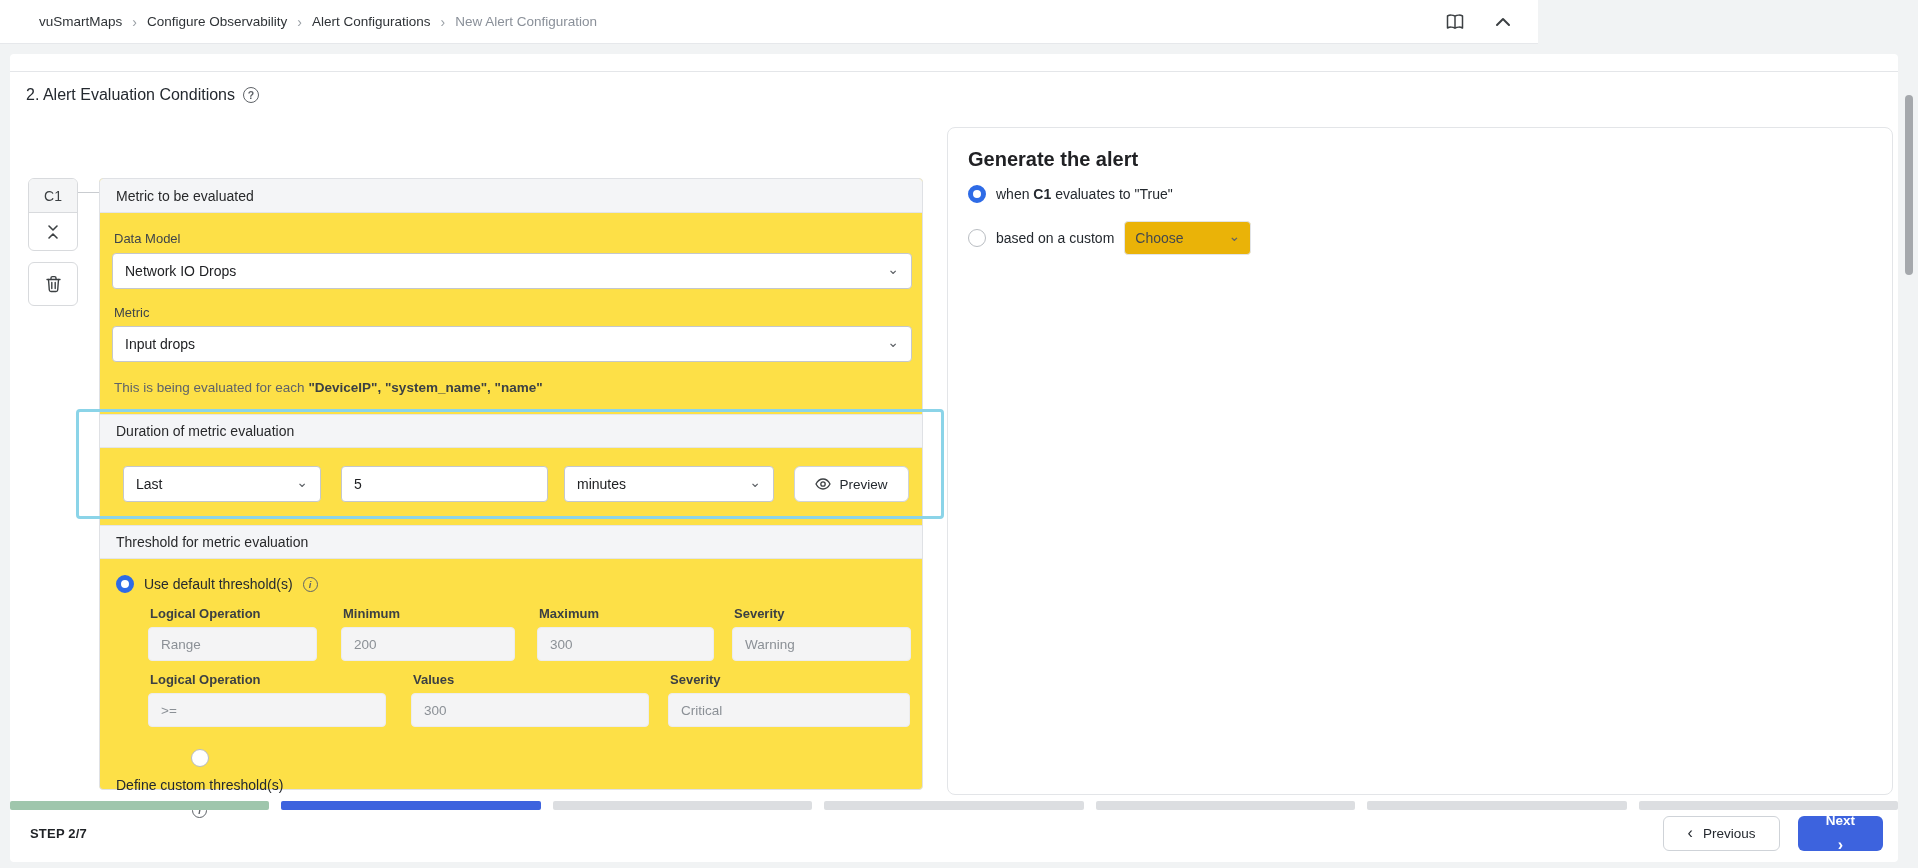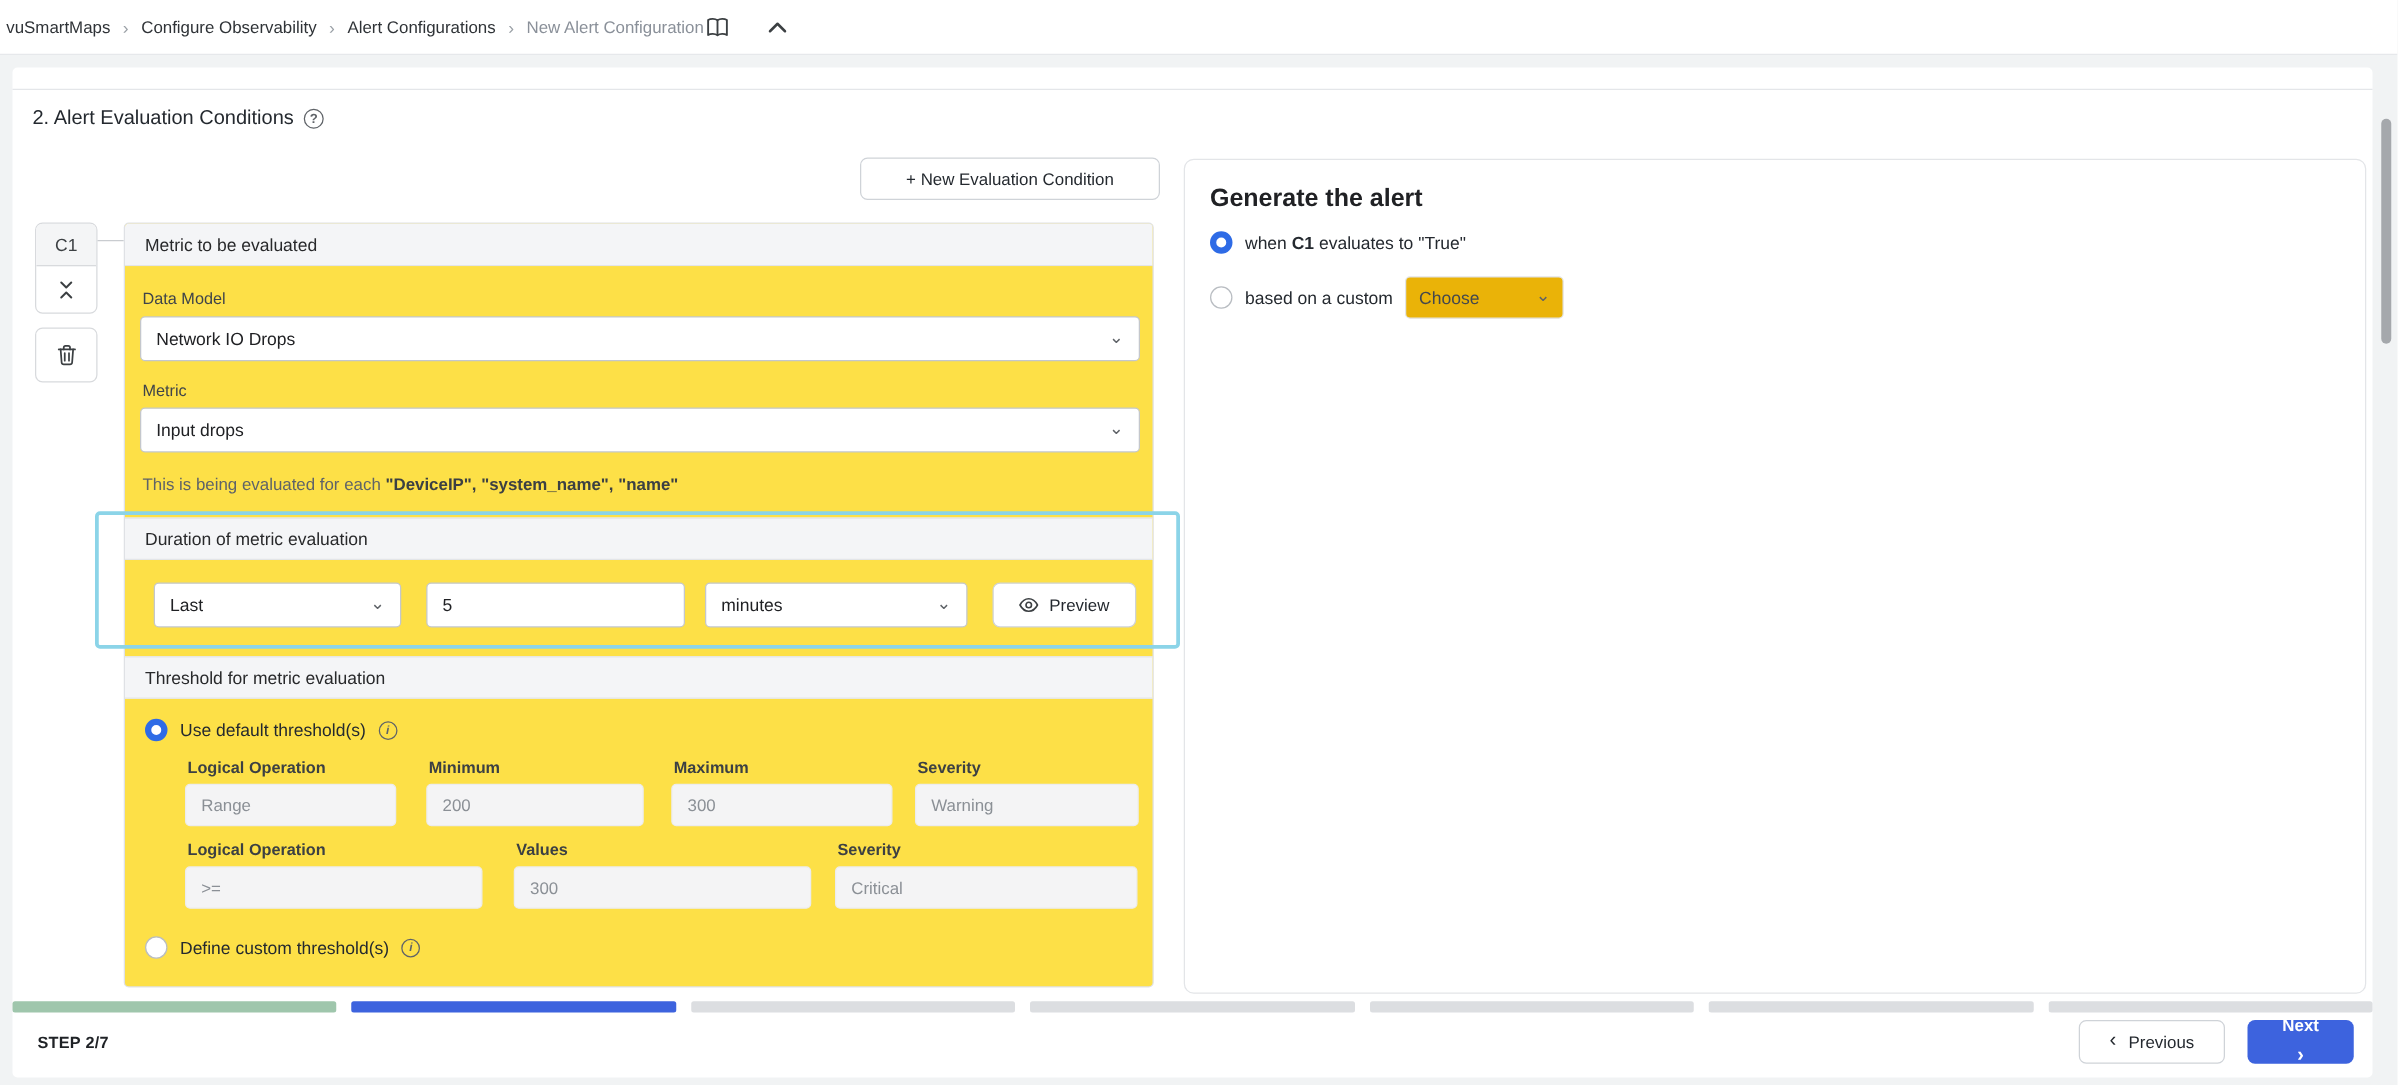--- a/index.html
+++ b/index.html
@@ -6,24 +6,24 @@
   html, body { width: 1918px; height: 868px; overflow: hidden; }
   body {
     font-family: "Liberation Sans", sans-serif;
     background: #f1f3f4;
     color: #202124;
     position: relative;
   }
 
   
   .topbar {
-    position: absolute; left: 0; top: 0; width: 1918px; height: 44px;
+    position: absolute; left: 0; top: 0; width: 1538px; height: 44px;
     background: #ffffff; border-bottom: 1px solid #e6e8eb;
-    display: flex; align-items: center; justify-content: flex-start;
-    padding: 0 24px 0 5px;
+    display: flex; align-items: center; justify-content: space-between;
+    padding: 0 24px 0 39px;
   }
   .breadcrumb { display: flex; align-items: center; gap: 10px; font-size: 13.5px; }
   .crumb { color: #2f3337; cursor: pointer; }
   .crumb.current { color: #8a9099; cursor: default; }
   .crumb-sep { color: #9aa0a6; font-size: 14px; }
   .topbar-icons { display: flex; align-items: center; gap: 26px; }
   .icon-btn { width: 22px; height: 22px; display: flex; align-items: center; justify-content: center; cursor: pointer; color: #3c4043; }
 
   
   .card {
@@ -195,21 +195,20 @@
 </div>
 
 <div class="card">
   <div class="card-strip"></div>
 
   <div class="page-heading">
     <span>2. Alert Evaluation Conditions</span>
     <span class="help-circle">?</span>
   </div>
 
-  <button class="new-cond-btn">+ New Evaluation Condition</button>
 
   <div class="gutter-group">
     <div class="cond-id">C1</div>
     <div class="collapse-btn">
       <svg width="18" height="18" viewBox="0 0 18 18" fill="none" stroke="#3c4043" stroke-width="1.6" stroke-linecap="round" stroke-linejoin="round">
         <path d="M5 3 L9 7 L13 3"></path>
         <path d="M5 15 L9 11 L13 15"></path>
       </svg>
     </div>
   </div>
@@ -281,21 +280,21 @@
     <div class="disabled-field" style="left:632px; top:448px; width:179px;">Warning</div>
 
     <div class="th-label" style="left:50px; top:493px;">Logical Operation</div>
     <div class="th-label" style="left:313px; top:493px;">Values</div>
     <div class="th-label" style="left:570px; top:493px;">Severity</div>
 
     <div class="disabled-field" style="left:48px; top:514px; width:238px;">&gt;=</div>
     <div class="disabled-field" style="left:311px; top:514px; width:238px;">300</div>
     <div class="disabled-field" style="left:568px; top:514px; width:242px;">Critical</div>
 
-    <div class="radio-row" style="left:16px; top:570px;">
+    <div class="radio-row" style="left:16px; top:570px;flex-direction:column;">
       <span class="radio unchecked"></span>
       <span class="radio-label">Define custom threshold(s)</span>
       <span class="info-circle">i</span>
     </div>
   </div>
 
   <div class="highlight-box"></div>
 
   <div class="gen-panel">
     <div class="gen-title">Generate the alert</div>

